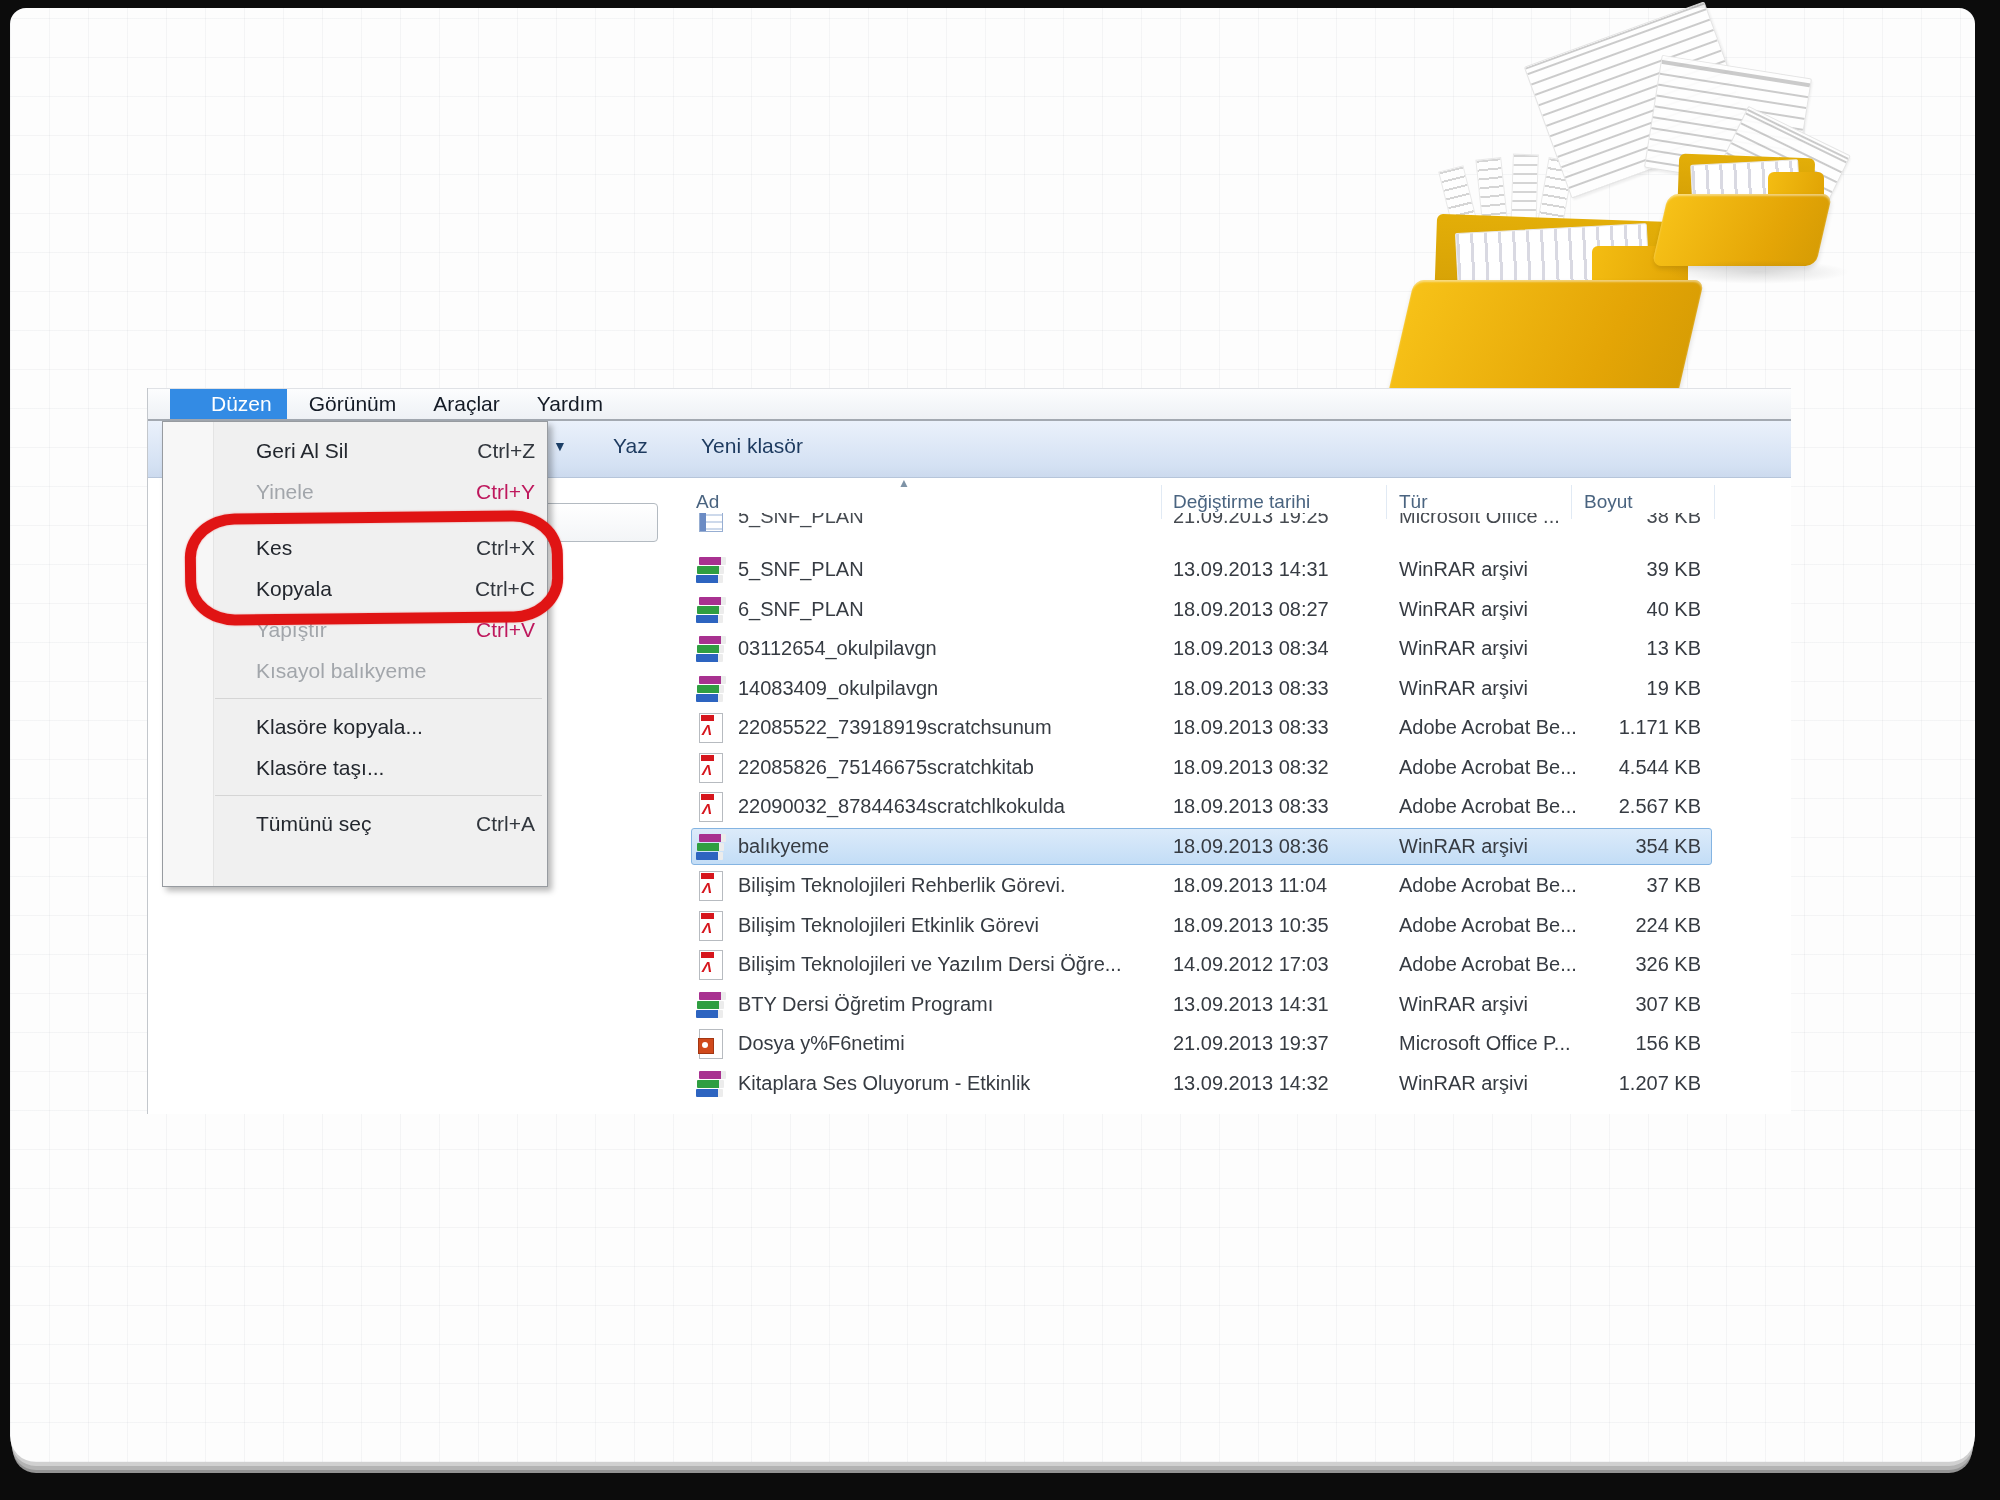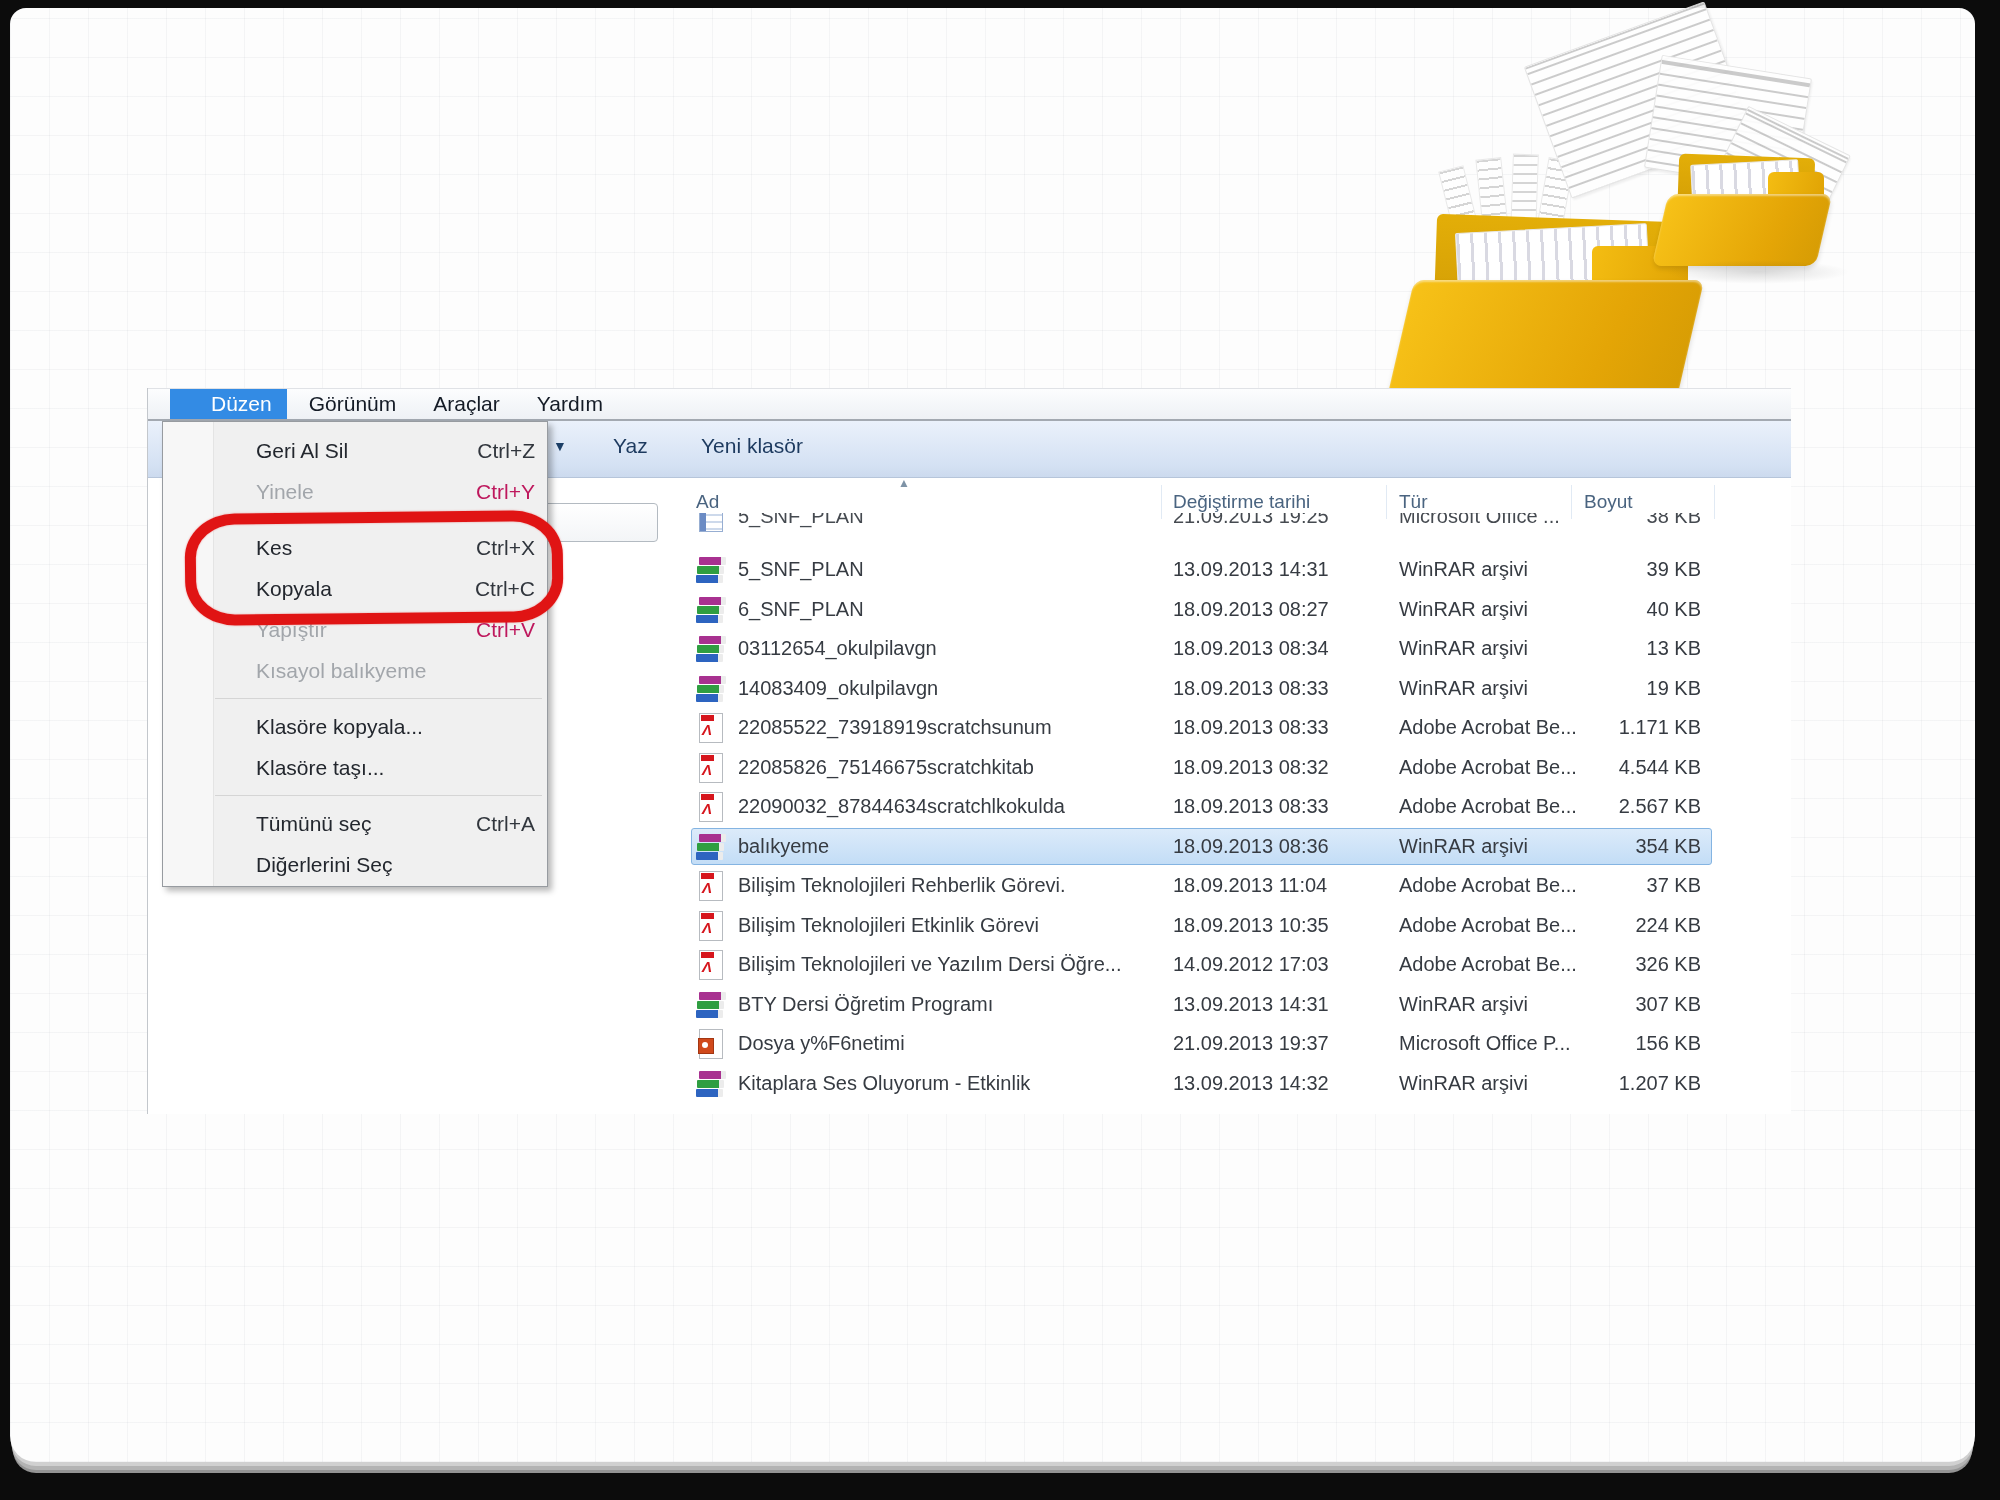--- a/index.html
+++ b/index.html
@@ -375,20 +375,16 @@
       </div>
       <div class="mi">
         <span class="ml">Klasöre taşı...</span>
         <span class="sc"></span>
       </div>
       <div class="msep"></div>
       <div class="mi">
         <span class="ml">Tümünü seç</span>
         <span class="sc">Ctrl+A</span>
       </div>
-      <div class="mi">
-        <span class="ml">Diğerlerini Seç</span>
-        <span class="sc"></span>
-      </div>
     </div>
 
   <div class="red-ellipse"></div>
 </div>
 
 </body></html>

